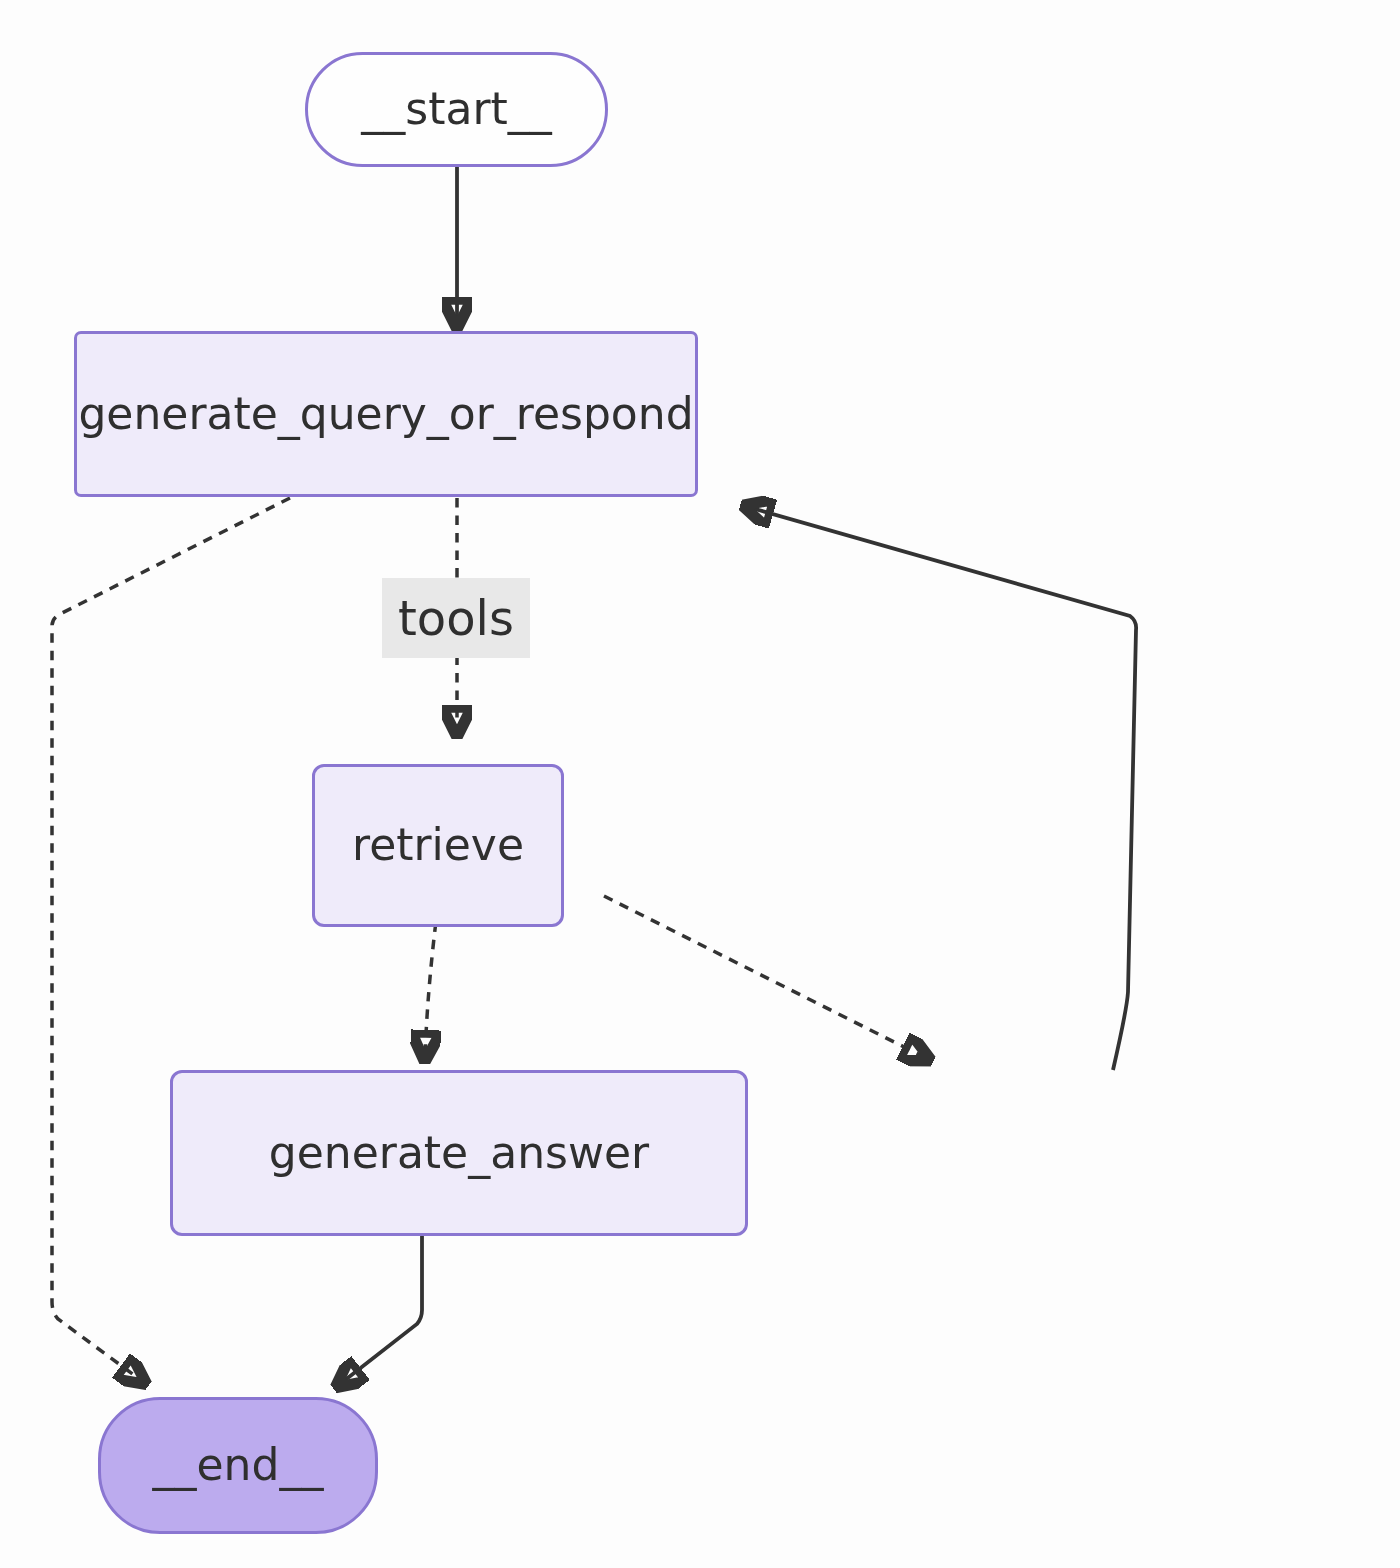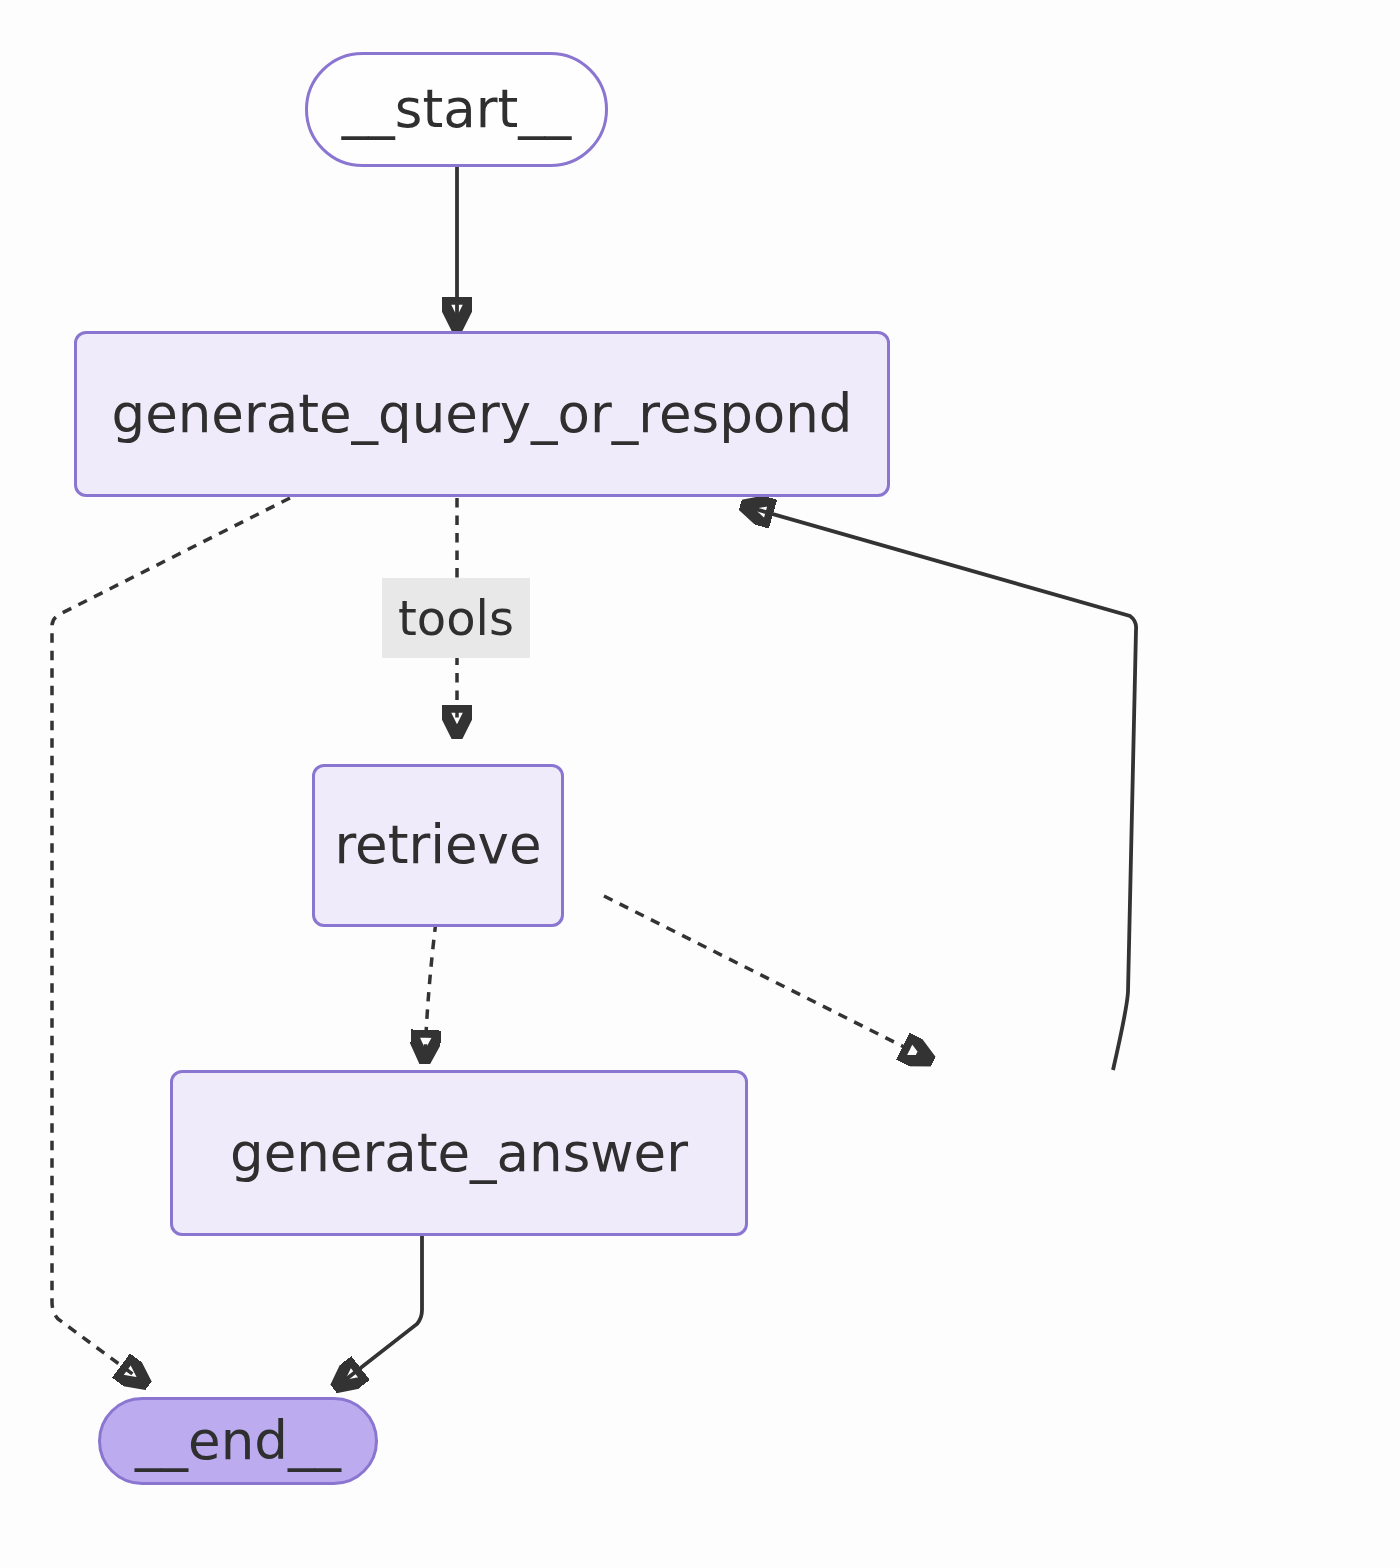--- a/index.html
+++ b/index.html
@@ -34,36 +34,36 @@
   .node {
     position: absolute;
     box-sizing: border-box;
     border: 3px solid #8a76d1;
     background: #efebfa;
     color: #2f2f2f;
     display: flex;
     align-items: center;
     justify-content: center;
     border-radius: 12px;
-    font-size: 53px;
+    font-size: 44px;
     line-height: 1.1;
     white-space: nowrap;
   }
   .node.stadium {
     border-radius: 62px;
   }
   .node.start-node {
     background: #fefefe;
     left: 305px; top: 52px; width: 303px; height: 115px;
   }
   .node.end-node {
     background: #bcabee;
-    left: 98px; top: 1397px; width: 280px; height: 88px;
+    left: 98px; top: 1397px; width: 280px; height: 137px;
   }
-  .node.gqor-node   { left: 74px;  top: 331px;  width: 816px; height: 166px; }
+  .node.gqor-node   { left: 74px;  top: 331px;  width: 624px; height: 166px; border-radius: 7px; }
   .node.retrieve-node { left: 312px; top: 764px;  width: 252px; height: 163px; text-align: right; }
   .node.ganswer-node  { left: 170px; top: 1070px; width: 578px; height: 166px; }
   .node.rquestion-node{ left: 842px; top: 1070px; width: 514px; height: 172px; }
   .edge-label {
     position: absolute;
     left: 382px; top: 578px; width: 148px; height: 80px;
     background: #e8e8e8;
     color: #2f2f2f;
     display: flex;
     align-items: center;

